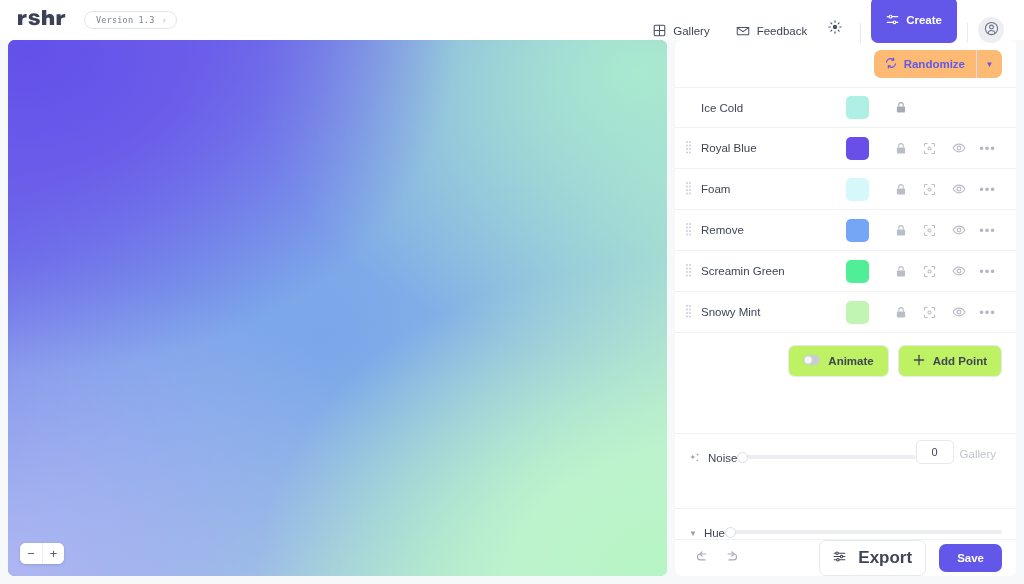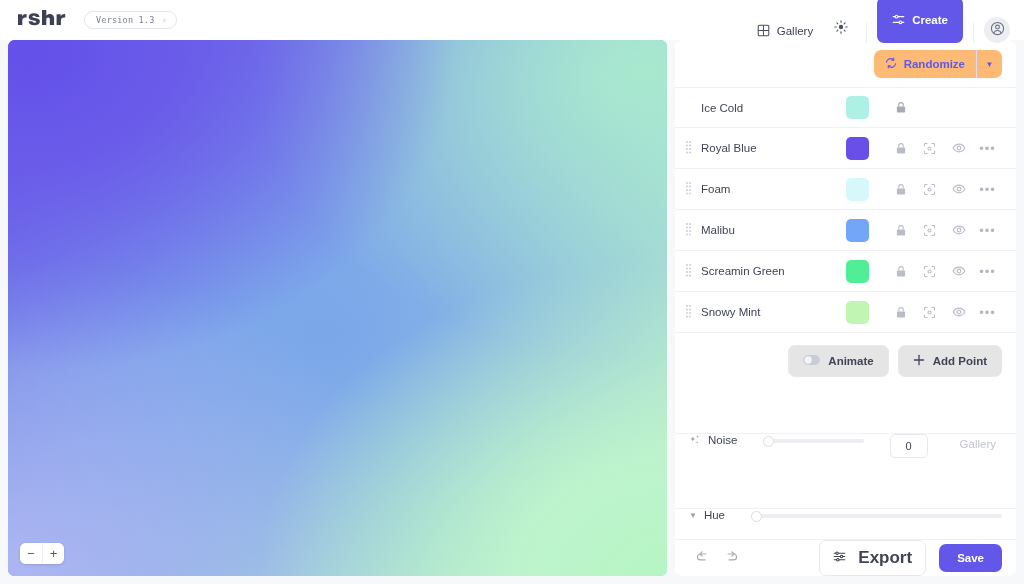--- a/index.html
+++ b/index.html
@@ -9,21 +9,21 @@
     background: #f7f8fa;
     overflow: hidden;
   }
   .app { width: 1024px; height: 584px; display: flex; flex-direction: column; position: relative; }
 
   
   .header {
     height: 40px; min-height: 40px;
     background: #ffffff;
     display: flex; align-items: center;
-    padding: 0 14px 0 18px;
+    padding: 0 20px 0 18px;
     position: relative; z-index: 5;
   }
   .hdr-left { display: flex; align-items: center; gap: 14px; }
   .logo { display: block; }
   .version-pill {
     display: flex; align-items: center; gap: 7px;
     border: 1px solid #e3e5ea; border-radius: 999px;
     padding: 3px 9px 3px 11px;
     font-family: "DejaVu Sans Mono", monospace;
     font-size: 8.5px; color: #7b8191; letter-spacing: .2px;
@@ -124,29 +124,29 @@
   .row-ic {
     width: 29px; height: 26px; display: flex; align-items: center; justify-content: center;
     color: #b9bdc7; cursor: pointer;
   }
   .row-ic.lock-on { color: #a7abb5; }
   .row-ic.dots { color: #b3b7c2; letter-spacing: 1px; font-size: 13px; }
 
   .actions { display: flex; justify-content: flex-end; gap: 9px; padding: 12px 14px; }
   .ghost-btn {
     display: flex; align-items: center; gap: 8px;
-    border: 1px solid #e6e8ec; background: #e5e5e5; border-radius: 7px;
+    border: 1px solid #e6e8ec; background: #bef264; border-radius: 7px;
     padding: 8px 14px; font-size: 11.5px; color: #3f4554; font-weight: bold;
     cursor: pointer;
   }
 
   .spacer { flex: 1; }
 
   .ctl-row {
-    display: flex; align-items: flex-start; gap: 26px;
+    display: flex; align-items: flex-end; gap: 0;
     height: 41px; padding: 0 14px;
     border-top: 1px solid #f0f1f4;
     margin-top: 44px;
   }
   .ctl-label { font-size: 11.5px; color: #3f4554; display: flex; align-items: center; gap: 7px; }
   .ctl-label .cl-ic { color: #9aa0ad; display: flex; }
   .slider { flex: 1; position: relative; height: 14px; display: flex; align-items: center; }
   .slider .track { position: absolute; left: 0; right: 0; height: 4px; background: #edeef1; border-radius: 3px; }
   .slider .knob {
     position: relative; width: 11px; height: 11px; border-radius: 50%;
@@ -205,20 +205,29 @@
     <div class="hdr-right">
       <div class="nav-item">
         <span>
           <svg width="13" height="13" viewBox="0 0 16 16" fill="none" stroke="#4a5063" stroke-width="1.3">
             <rect x="1.5" y="1.5" width="13" height="13" rx="1.6"></rect>
             <line x1="8" y1="1.5" x2="8" y2="14.5"></line>
             <line x1="1.5" y1="8" x2="14.5" y2="8"></line>
           </svg>
         </span>
         <span>Gallery</span>
+      </div>
+      <div class="nav-item">
+        <span>
+          <svg width="14" height="13" viewBox="0 0 18 16" fill="none" stroke="#4a5063" stroke-width="1.3">
+            <path d="M1.6 4.2h14.8v8.2a1.2 1.2 0 0 1-1.2 1.2H2.8a1.2 1.2 0 0 1-1.2-1.2z"></path>
+            <path d="M1.6 4.4 9 9.4l7.4-5"></path>
+          </svg>
+        </span>
+        <span>Feedback</span>
       </div>
       <div class="icon-btn">
         <span>
           <svg width="14" height="14" viewBox="0 0 16 16" fill="none" stroke="#4a5063" stroke-width="1.25" stroke-linecap="round">
             <circle cx="8" cy="8" r="2.5" fill="#4a5063" stroke="none"></circle>
             <line x1="8" y1="1" x2="8" y2="2.6"></line>
               <line x1="8" y1="13.4" x2="8" y2="15"></line>
             <line x1="1" y1="8" x2="2.6" y2="8"></line>
               <line x1="13.4" y1="8" x2="15" y2="8"></line>
             <line x1="3.3" y1="3.3" x2="4.4" y2="4.4"></line>
@@ -381,21 +390,21 @@
                 <circle cx="1" cy="1" r=".95"></circle>
                 <circle cx="4" cy="1" r=".95"></circle>
                 <circle cx="1" cy="4.5" r=".95"></circle>
                 <circle cx="4" cy="4.5" r=".95"></circle>
                 <circle cx="1" cy="8" r=".95"></circle>
                 <circle cx="4" cy="8" r=".95"></circle>
                 <circle cx="1" cy="11.5" r=".95"></circle>
                 <circle cx="4" cy="11.5" r=".95"></circle>
               </svg>
             </span>
-            <span class="row-name">Malibu</span>
+            <span class="row-name">Remove</span>
             <span class="swatch" style="background:#74A6F7"></span>
             <span class="row-ic">
               <svg width="12" height="13" viewBox="0 0 14 15" fill="currentColor">
                 <rect x="2.2" y="6.3" width="9.6" height="7" rx="1.1"></rect>
                 <path d="M4.4 6.3V4.4a2.6 2.6 0 0 1 5.2 0v1.9" fill="none" stroke="currentColor" stroke-width="1.25"></path>
               </svg>
             </span>
             <span class="row-ic">
               <svg width="13" height="13" viewBox="0 0 16 16" fill="none" stroke="currentColor" stroke-width="1.25" stroke-linecap="round">
                 <circle cx="8" cy="8" r="1.9"></circle>

